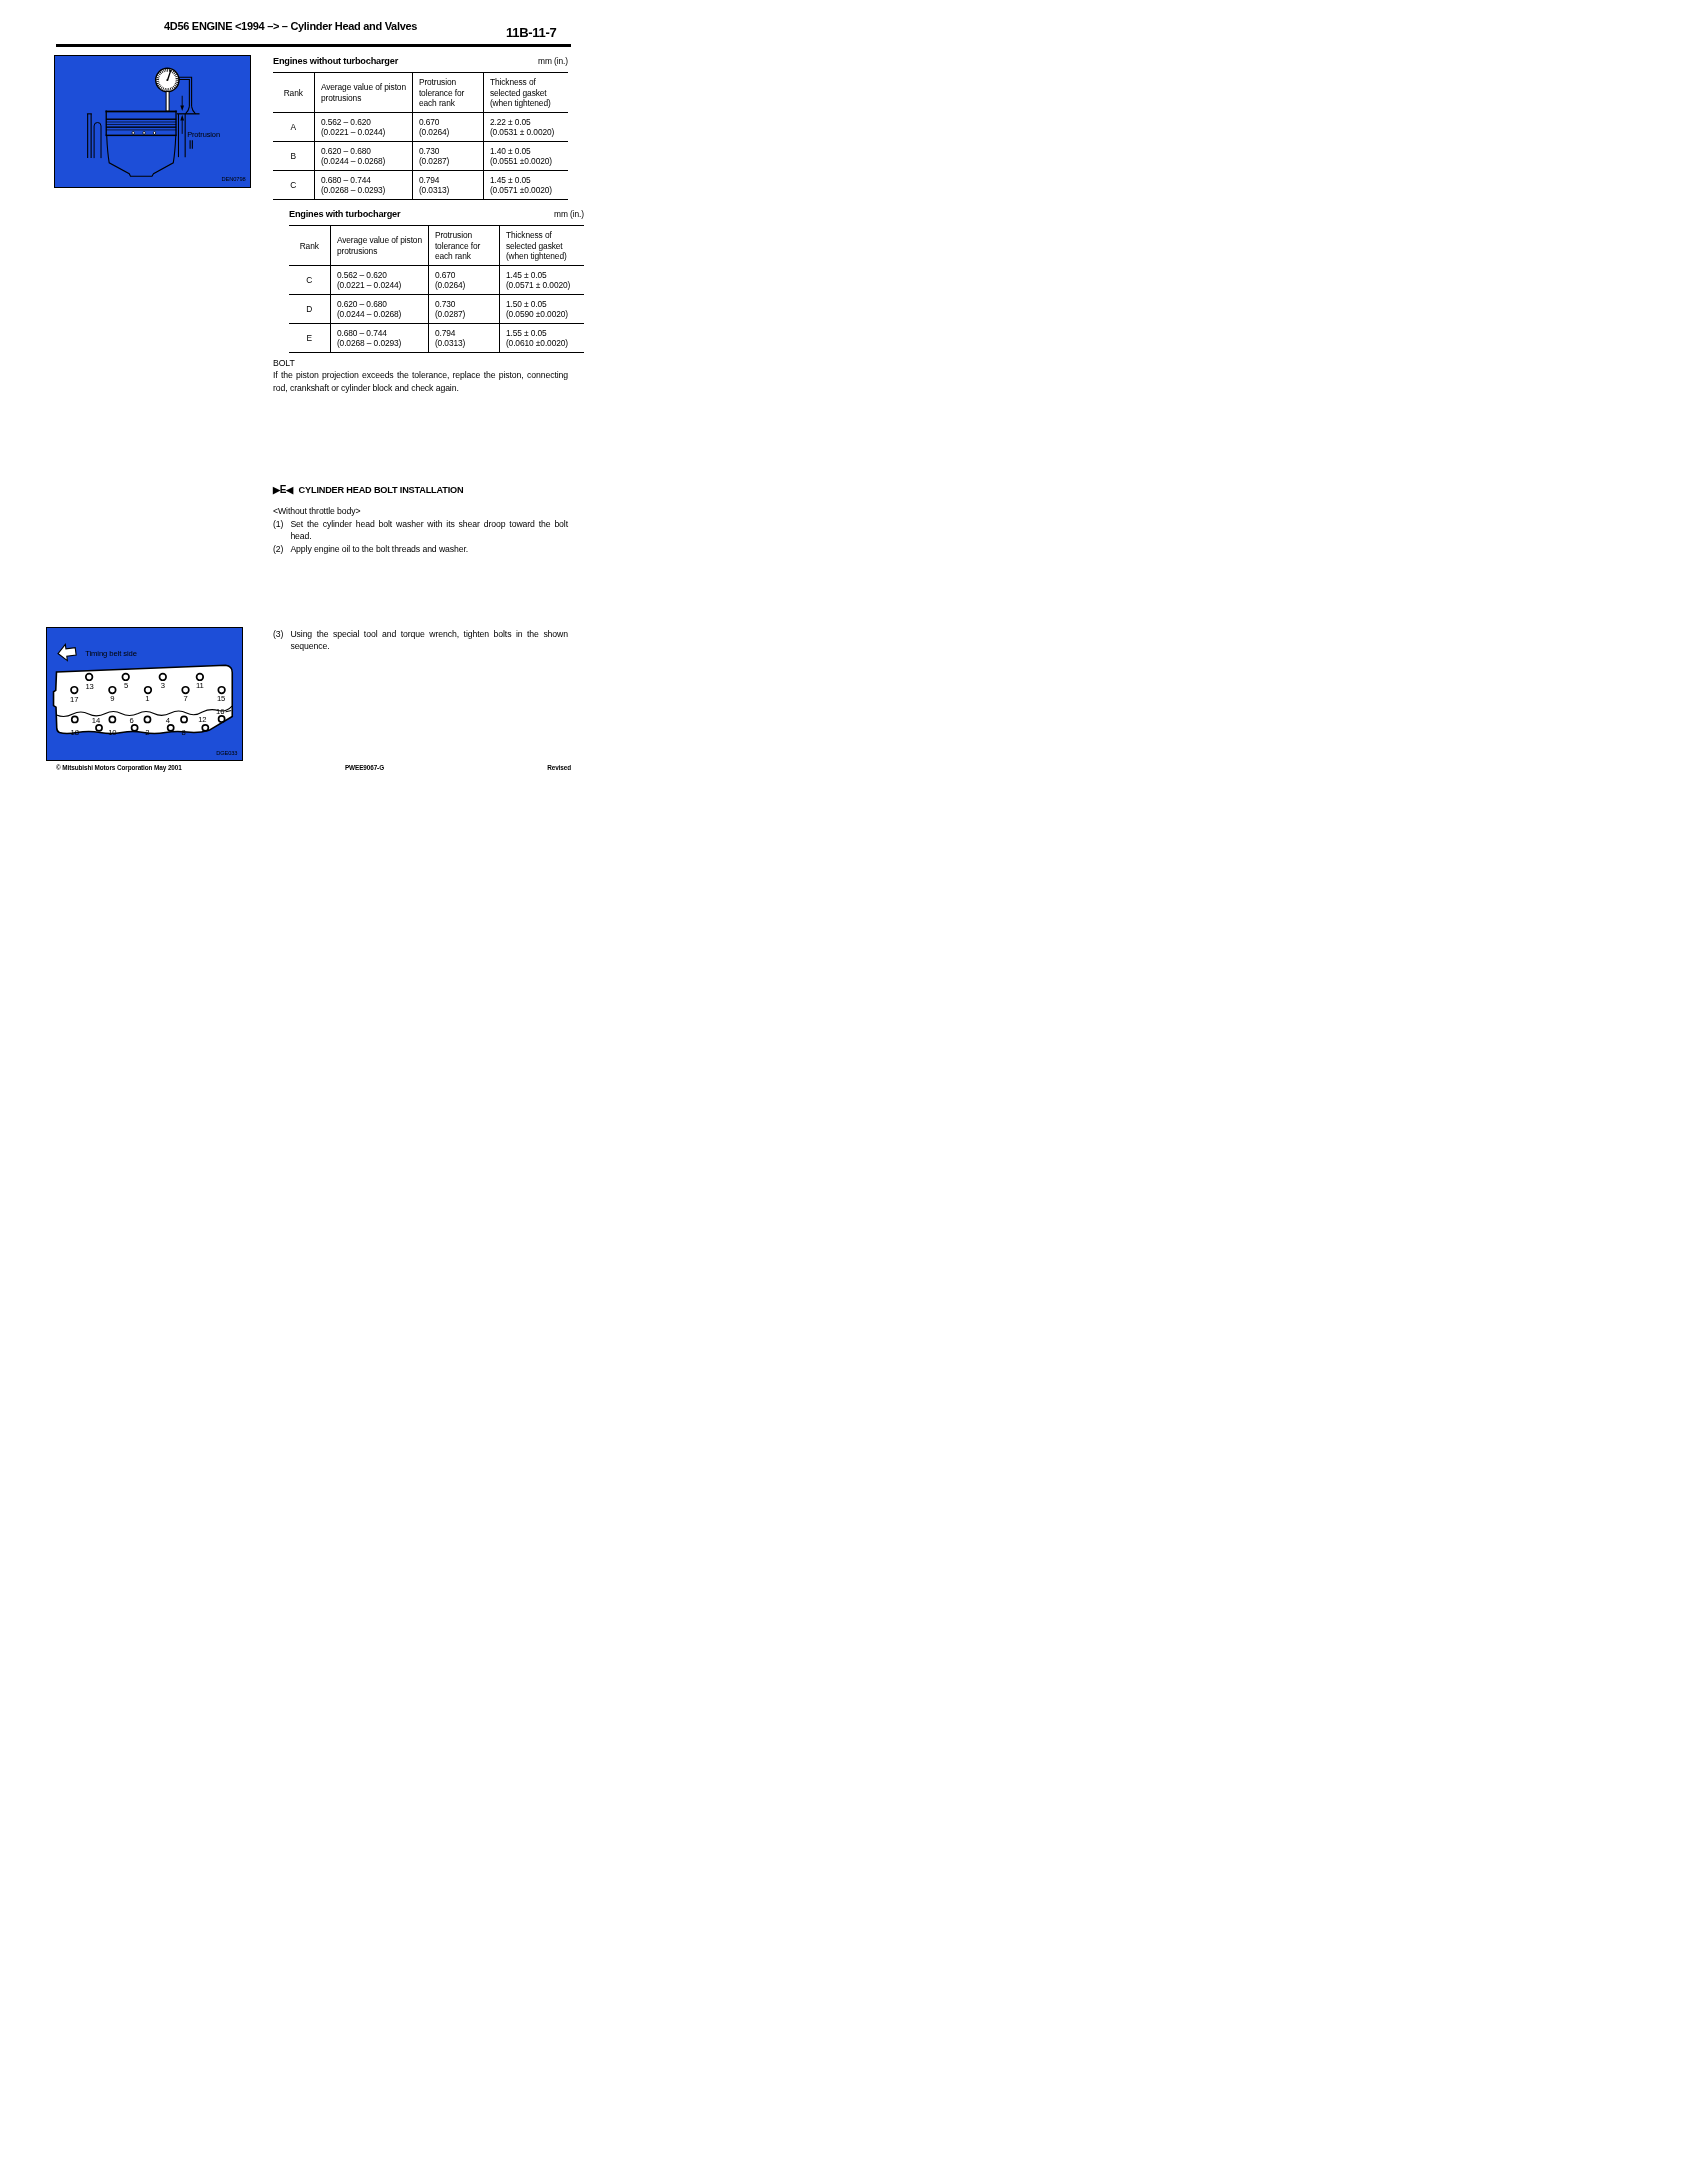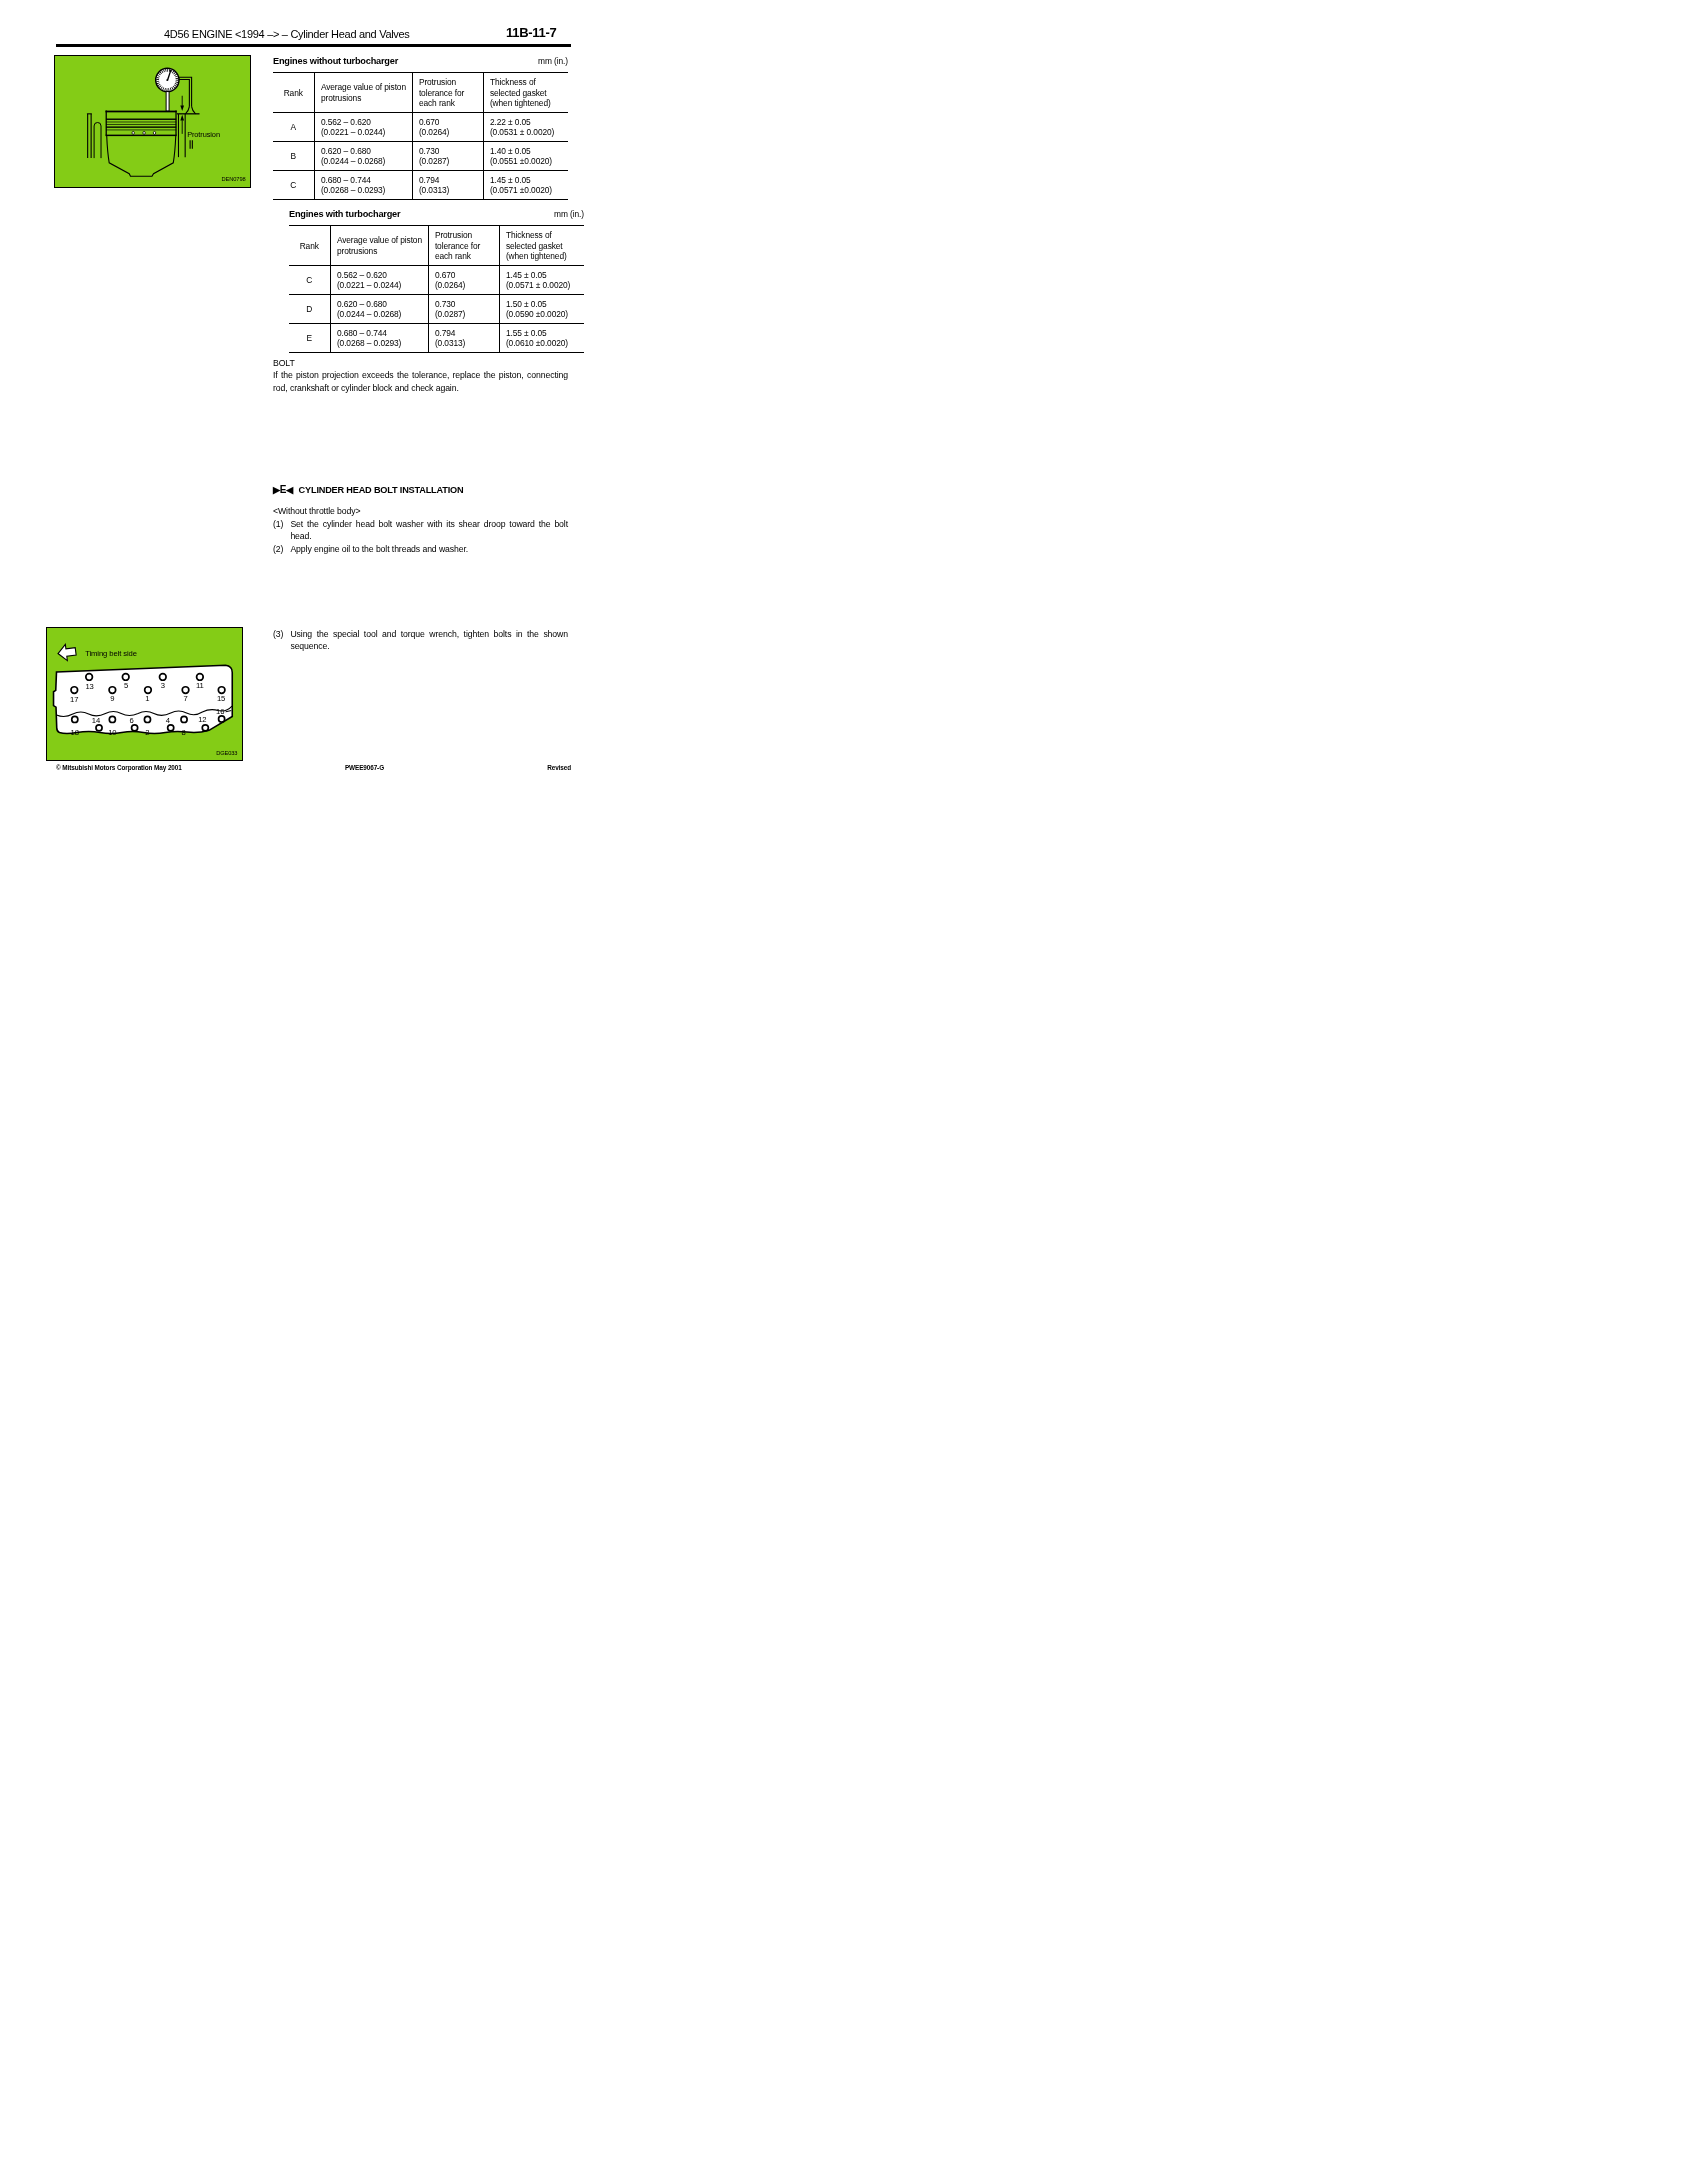--- a/index.html
+++ b/index.html
@@ -4,26 +4,26 @@
 <style>
   html,body{margin:0;padding:0;}
   body{
     width:607px;height:786px;position:relative;background:#fff;color:#000;
     font-family:"Liberation Sans",sans-serif;letter-spacing:-0.1px;
     -webkit-font-smoothing:antialiased;overflow:hidden;
   }
   .abs{position:absolute;}
 
   
-  #hdr-title{left:164px;top:28px;font-size:11px;font-weight:normal;letter-spacing:-0.3px;white-space:nowrap;}
+  #hdr-title{left:164px;top:20px;font-size:11px;font-weight:bold;letter-spacing:-0.3px;white-space:nowrap;}
   #hdr-code{left:506px;top:25px;width:65px;font-size:13px;font-weight:bold;letter-spacing:-0.3px;}
   #hdr-rule{left:56px;top:44px;width:515px;height:3px;background:#000;}
 
   
-  .fig-frame{border:1.2px solid #000;background:#84cc16;}
+  .fig-frame{border:1.2px solid #000;background:#1d4ed8;}
   #fig1{left:54px;top:55px;width:195px;height:131px;}
   #fig2{left:46px;top:627px;width:195px;height:132px;}
   svg{display:block;}
   svg text{font-family:"Liberation Sans",sans-serif;fill:#000;letter-spacing:-0.2px;}
 
   
   .rcol{left:273px;width:295px;}
   .tbl-title-row{display:flex;justify-content:space-between;align-items:flex-end;height:11px;margin-bottom:6.4px;}
   .tbl-title{font-size:9.2px;font-weight:bold;letter-spacing:-0.2px;}
   .tbl-units{font-size:8.4px;}

